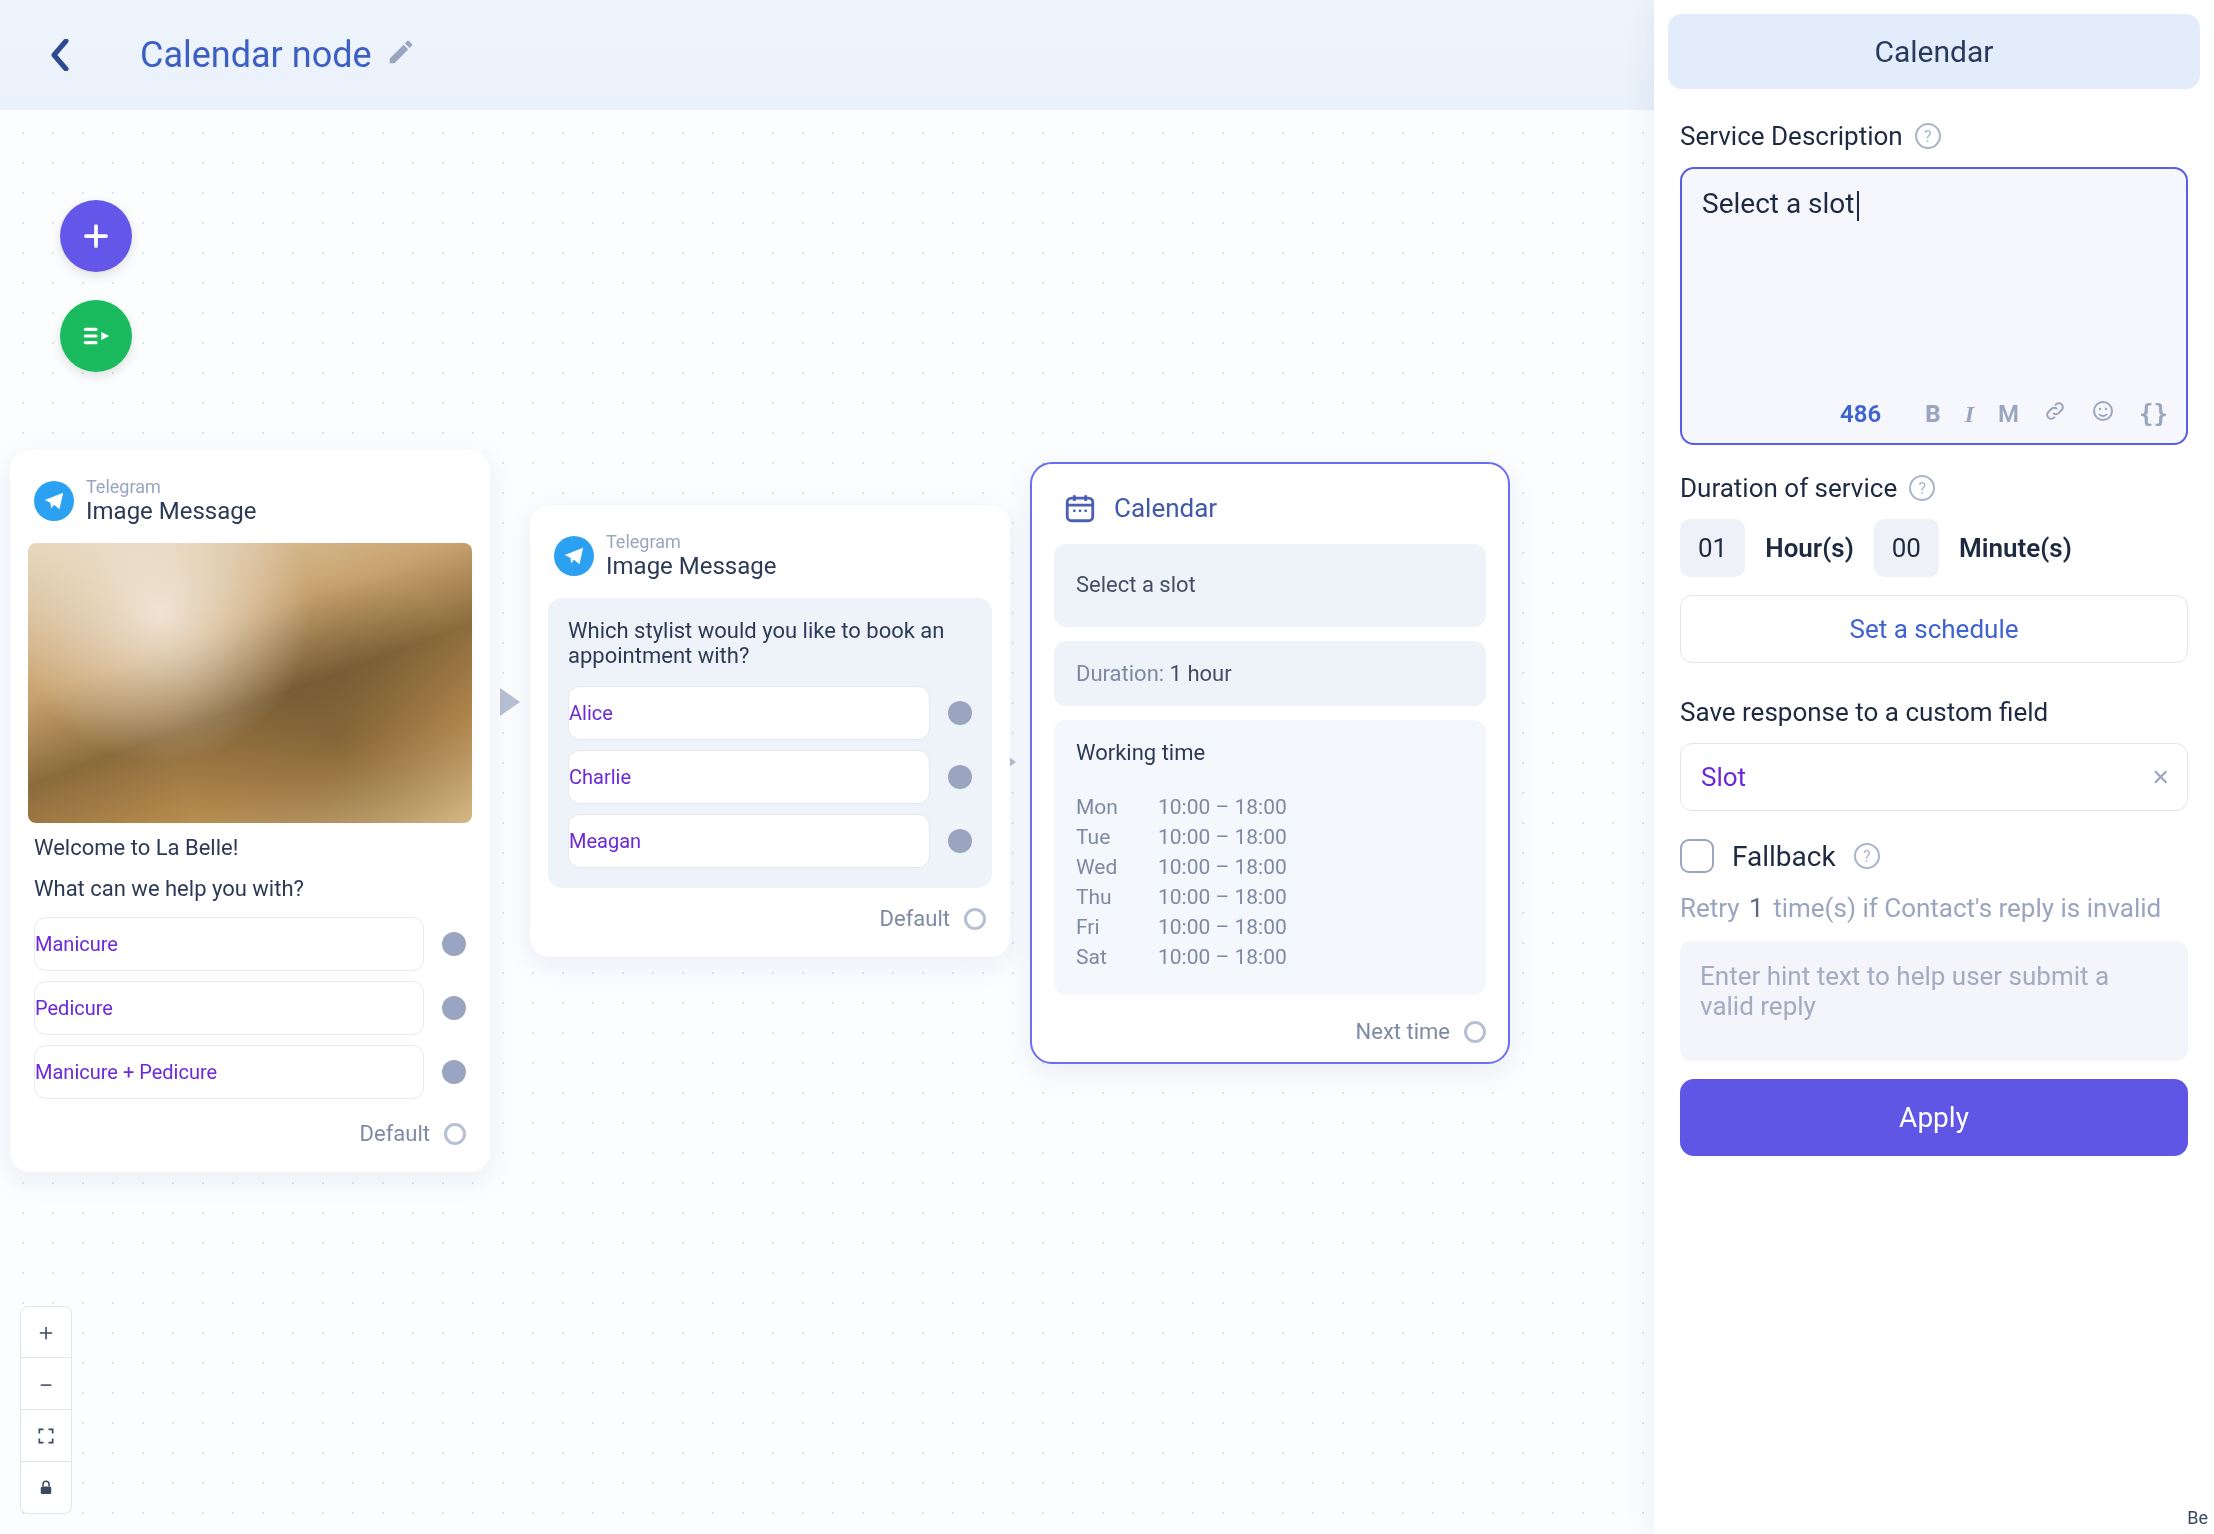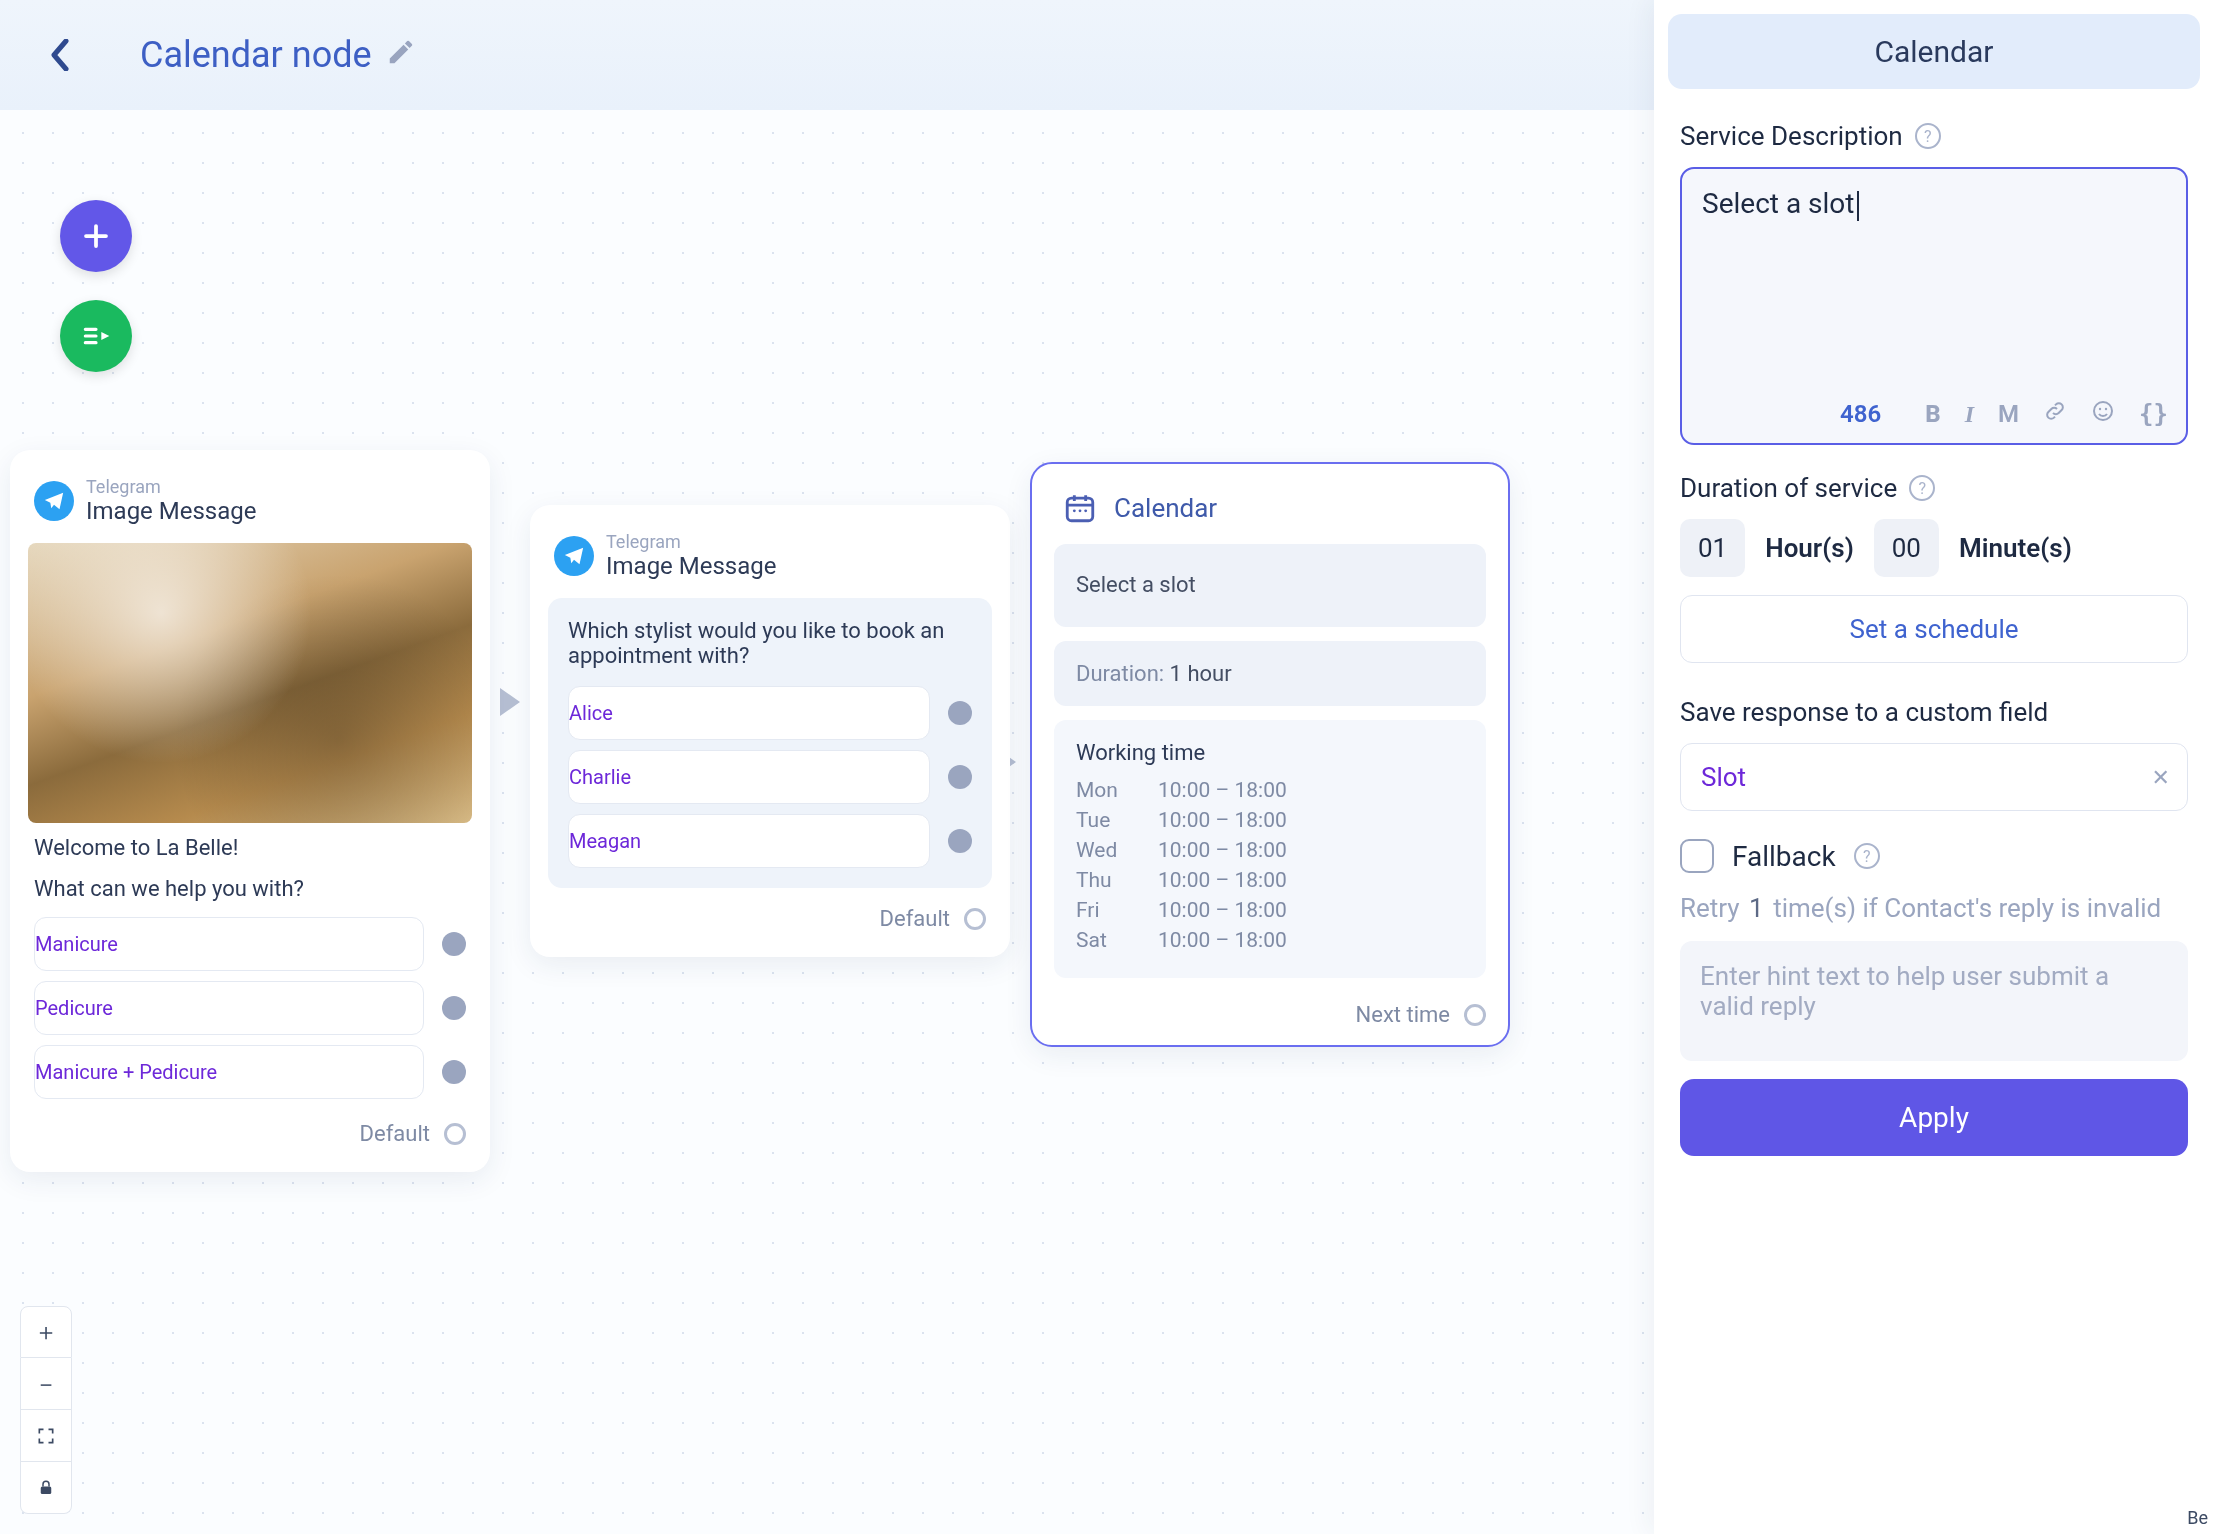--- a/index.html
+++ b/index.html
@@ -58,21 +58,21 @@
 .send-panel { background: #eef3fa; border-radius: 14px; padding: 20px; }
 .send-panel p { font-size: 22px; color: #2d3a56; margin-bottom: 18px; }
 
 
 .cal-inner { padding: 0 22px 0; }
 .cal-box { background: #eef2f9; border-radius: 12px; padding: 20px 22px; margin-bottom: 14px; }
 .cal-box.sel { color: #444e63; font-size: 22px; padding: 28px 22px 30px; }
 .cal-box.dur { color: #7e8aa4; font-size: 22px; }
 .cal-box.dur .val { color: #444e63; }
 .cal-box.sched { background: #f4f7fc; }
-.cal-box.sched .wt-title { color: #2d3a56; font-size: 22px; margin-bottom: 13px; }
+.cal-box.sched .wt-title { color: #2d3a56; font-size: 22px; margin-bottom: 30px; }
 .wt-row { display: flex; gap: 26px; font-size: 21px; color: #7e8aa4; margin-bottom: 6px; }
 .wt-row .day { width: 56px; }
 .next-row { display: flex; justify-content: flex-end; align-items: center; gap: 14px; padding: 10px 22px 18px; color: #7e8aa4; font-size: 22px; }
 .next-row .port-out { width: 22px; height: 22px; border-radius: 50%; border: 3px solid #b6bfd3; background: #fff; }
 
 
 .panel { position: absolute; top: 0; right: 0; width: 560px; height: 100%; background: #fff; box-shadow: -6px 0 24px rgba(30,50,90,.06); display: flex; flex-direction: column; z-index: 20; }
 .panel-tab { margin: 14px 14px 18px; background: #e2ecfb; border-radius: 14px; text-align: center; padding: 20px 0; color: #2a3a5d; font-size: 30px; }
 .panel-body { padding: 0 26px; overflow: auto; flex: 1; }
 .field-label { display: flex; align-items: center; gap: 12px; font-size: 26px; color: #1e2a42; margin: 14px 0 16px; }

